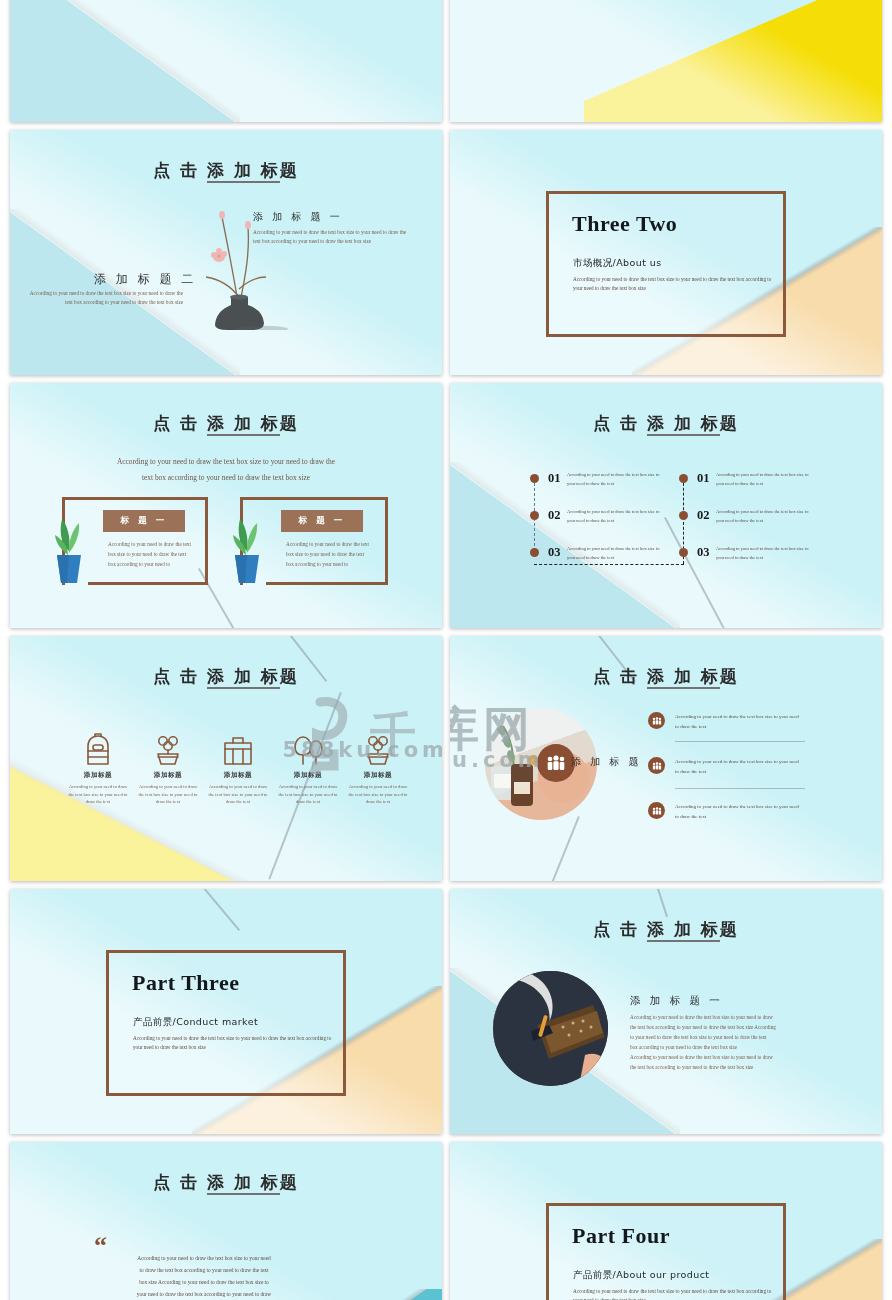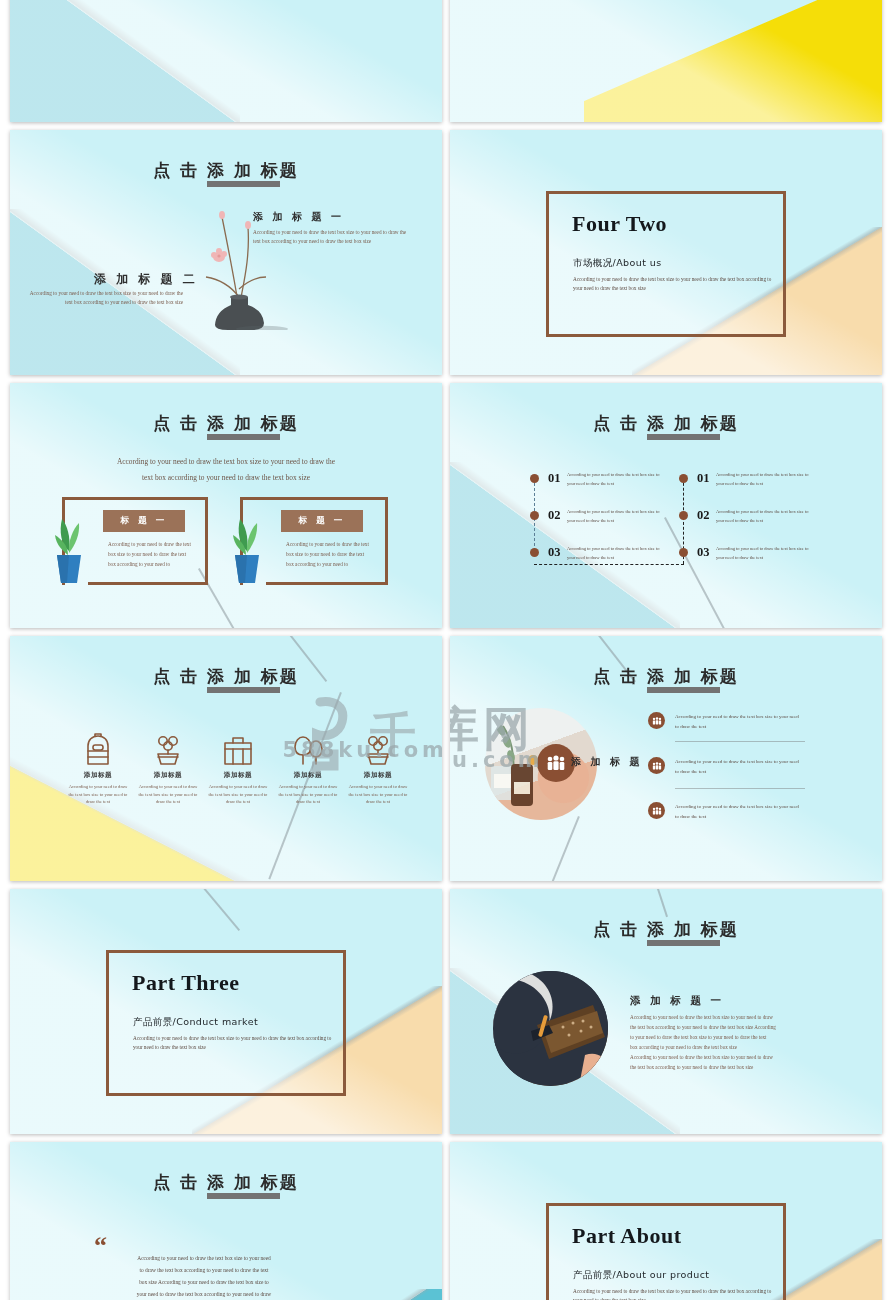--- a/index.html
+++ b/index.html
@@ -39,24 +39,24 @@
      background:linear-gradient(to top right,rgba(255,255,255,.60) 0 38%,rgba(255,255,255,0) 56%);}
 
   
   .hairline{position:absolute;width:2px;background:rgba(140,152,156,.55);transform-origin:top left;}
 
   
   .zh{font-family:"DejaVu Sans", sans-serif;}
   .title-cn{position:absolute;left:0;right:0;text-align:center;
       font-family:"DejaVu Sans", sans-serif;font-size:17px;font-weight:700;color:#2b2b2b;
       letter-spacing:2px;white-space:nowrap;}
-  .title-cn .ul{border-bottom:6px solid #737373;padding-bottom:1px;}
+  .title-cn .ul{border-bottom:2px solid #737373;padding-bottom:1px;}
   .body-en{font-family:"Liberation Serif", serif;color:#7a5b4c;font-size:5.2px;line-height:1.75;}
   .body-en.dark{color:#5c4a42;}
-  .sub-cn{font-family:"DejaVu Sans", sans-serif;font-weight:700;color:#2f2f2f;letter-spacing:3px;}
+  .sub-cn{font-family:"DejaVu Sans", sans-serif;font-weight:400;color:#2f2f2f;letter-spacing:3px;}
 
   
   .part-frame{position:absolute;border:3px solid #8b5a3c;background:rgba(255,255,255,.06);}
   .part-en{font-family:"Liberation Serif", serif;font-weight:700;color:#14181c;
       font-size:22px;letter-spacing:.5px;}
   .part-sub{font-family:"DejaVu Sans", sans-serif;font-size:9.5px;color:#1d2226;letter-spacing:.4px;}
 
   
   .dash-line{position:absolute;border-left:1.5px dashed #5c7f96;}
   .dash-bottom{position:absolute;border-top:1.5px dashed #222;}
@@ -143,21 +143,21 @@
       <div class="body-en" style="position:absolute;left:243px;top:98px;width:155px;">According to your need to draw the text box size to your need to draw the text box according to your need to draw the text box size</div>
 
       <div class="sub-cn" style="position:absolute;left:84px;top:141px;font-size:12px;">添 加 标 题 二</div>
       <div class="body-en" style="position:absolute;left:18px;top:159px;width:155px;text-align:right;">According to your need to draw the text box size to your need to draw the text box according to your need to draw the text box size</div>
     </div>
 
     <div class="slide">
       <div class="wedge w-peach-br"></div>
       <div class="sheen"></div>
       <div class="part-frame" style="left:96px;top:61px;width:234px;height:140px;"></div>
-      <div class="part-en" style="position:absolute;left:122px;top:81px;">Four Two</div>
+      <div class="part-en" style="position:absolute;left:122px;top:81px;">Three Two</div>
       <div class="part-sub zh" style="position:absolute;left:123px;top:127px;">市场概况/About us</div>
       <div class="body-en dark" style="position:absolute;left:123px;top:145px;width:202px;">According to your need to draw the text box size to your need to draw the text box according to your need to draw the text box size</div>
     </div>
 
     <div class="slide">
       <div class="sheen"></div>
       <div class="hairline" style="left:188px;top:186px;height:120px;transform:rotate(-30deg);"></div>
       <div class="title-cn" style="top:29px;">
         <span>点 击 </span><span class="ul">添 加 标</span><span>题</span>
       </div>
@@ -497,19 +497,19 @@
         <div>to draw the text box according to your need to draw the text</div>
         <div>box size According to your need to draw the text box size to</div>
         <div>your need to draw the text box according to your need to draw</div>
       </div>
     </div>
 
     <div class="slide">
       <div class="wedge w-peach-br"></div>
       <div class="sheen"></div>
       <div class="part-frame" style="left:96px;top:61px;width:234px;height:140px;"></div>
-      <div class="part-en" style="position:absolute;left:122px;top:81px;">Part About</div>
+      <div class="part-en" style="position:absolute;left:122px;top:81px;">Part Four</div>
       <div class="part-sub zh" style="position:absolute;left:123px;top:127px;">产品前景/About our product</div>
       <div class="body-en dark" style="position:absolute;left:123px;top:145px;width:202px;">According to your need to draw the text box size to your need to draw the text box according to your need to draw the text box size</div>
     </div>
 
   </div>
 </div>
 
 </body></html>

